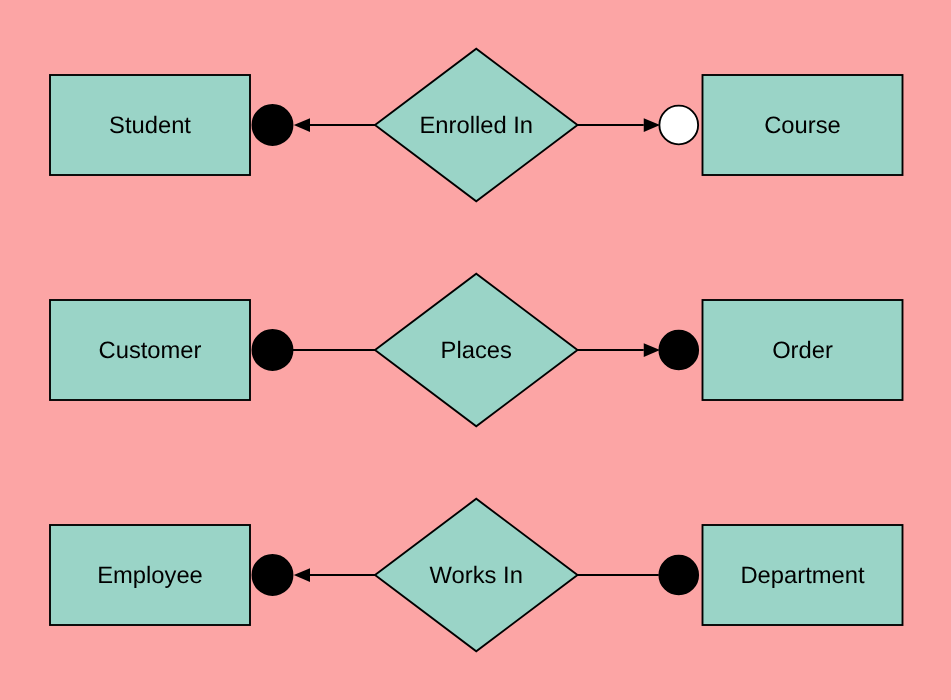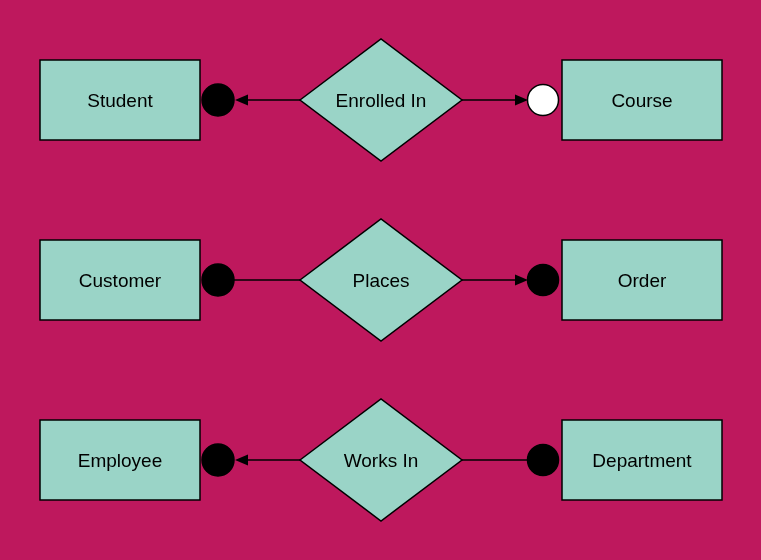--- a/index.html
+++ b/index.html
@@ -8,21 +8,21 @@
     background: #ffffff;
     width: 761px;
     height: 560px;
     overflow: hidden;
     font-family: "Liberation Sans", sans-serif;
   }
   .canvas {
     position: relative;
     width: 761px;
     height: 560px;
-    background: #be185d;
+    background: #fca5a5;
   }
   svg { display: block; }
   .entity-rect { stroke-width: 1.5; }
   .diamond { stroke-width: 1.5; }
   .connector-line { stroke: #000000; stroke-width: 1.5; }
   .connector-circle { stroke: #000000; stroke-width: 1.5; }
   .arrowhead { stroke: none; }
   .shape-label {
     font-family: "Liberation Sans", sans-serif;
     font-size: 19px;

